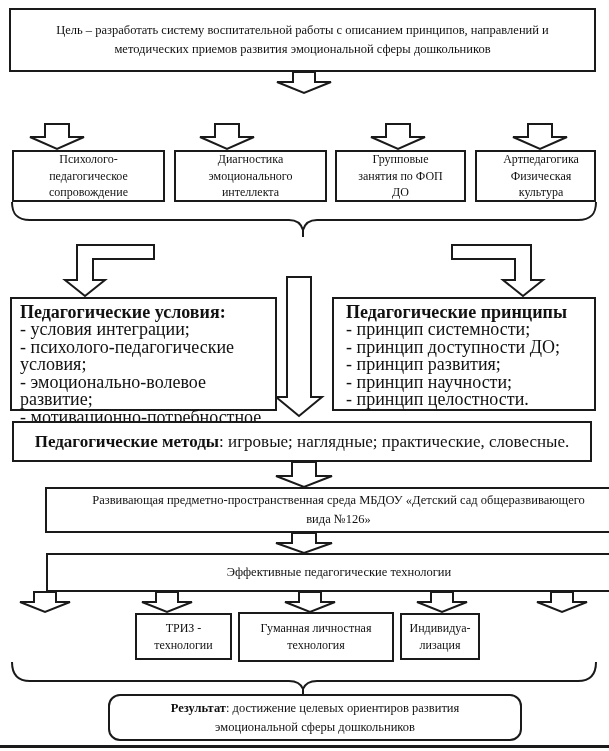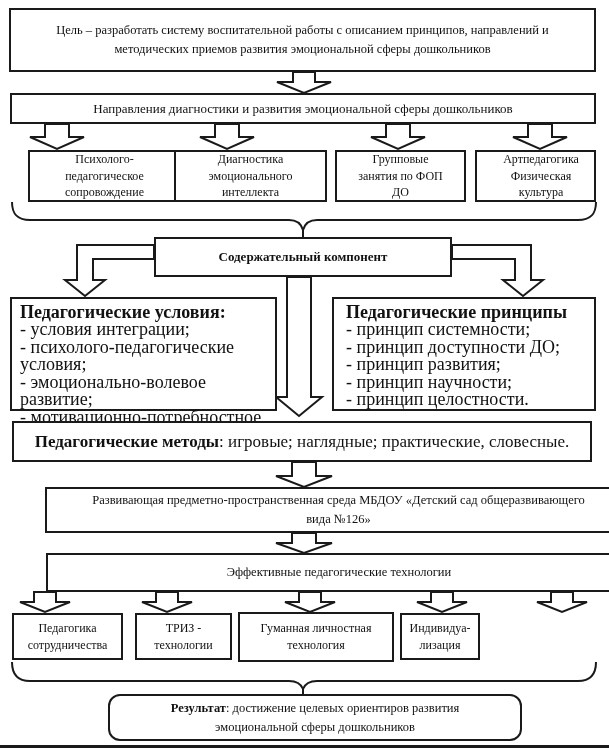--- a/index.html
+++ b/index.html
@@ -10,21 +10,21 @@
   }
   .connectors{position:absolute;left:0;top:0;z-index:1;}
   .box{
     position:absolute;box-sizing:border-box;border:2px solid #1a1a1a;background:#fff;z-index:2;
   }
   .center{display:flex;align-items:center;justify-content:center;text-align:center;}
   .pre{white-space:pre-line;}
   .goal{left:9px;top:8px;width:587px;height:64px;font-size:12.5px;line-height:19px;}
   .directions{left:10px;top:93px;width:586px;height:31px;font-size:13px;}
   .dirbox{top:150px;height:52px;font-size:12px;line-height:16.5px;}
-  .dir0{left:28px;width:153px;}
+  .dir0{left:12px;width:153px;}
   .dir1{left:174px;width:153px;}
   .dir2{left:335px;width:131px;}
   .dir3{left:475px;width:121px;padding-left:11px;}
   .content{left:154px;top:237px;width:298px;height:40px;font-size:13px;font-weight:bold;border-width:2px;}
   .listbox{top:297px;height:114px;font-size:18px;padding:4px 8px 0 8px;}
   .listbox .t{font-weight:bold;line-height:18px;}
   .listbox .items{line-height:17.5px;}
   .conditions{left:10px;width:267px;}
   .principles{left:332px;width:264px;padding-left:12px;}
   .methods{left:12px;top:421px;width:580px;height:41px;font-size:17px;}
@@ -73,23 +73,20 @@
     <path d="M 551,592 L 551,602 L 537,602 L 562,612 L 587,602 L 573,602 L 573,592 Z" fill="#fff" stroke="#1a1a1a" stroke-width="2"></path>
 
     <path d="M 12,662 C 12,674 17,681 30,681 L 289,681 C 297,681 301,684 303,689 L 303,694 M 303,689 C 305,684 309,681 317,681 L 578,681 C 591,681 596,674 596,662" fill="none" stroke="#1a1a1a" stroke-width="2"></path>
   </svg>
 
   <div class="box goal center">
     <span class="pre">Цель – разработать систему воспитательной работы с описанием принципов, направлений и
 методических приемов развития эмоциональной сферы дошкольников</span>
   </div>
 
-  <div class="box directions center">
-    <span>Направления диагностики и развития эмоциональной сферы дошкольников</span>
-  </div>
 
   <div class="box dirbox dir0 center">
     <span class="pre">Психолого-
 педагогическое
 сопровождение</span>
   </div>
   <div class="box dirbox dir1 center">
     <span class="pre">Диагностика
 эмоционального
 интеллекта</span>
@@ -98,23 +95,20 @@
     <span class="pre">Групповые
 занятия по ФОП
 ДО</span>
   </div>
   <div class="box dirbox dir3 center">
     <span class="pre">Артпедагогика
 Физическая
 культура</span>
   </div>
 
-  <div class="box content center">
-    <span>Содержательный компонент</span>
-  </div>
 
   <div class="box listbox conditions">
     <div class="t">Педагогические условия:</div>
     <div class="items pre">- условия интеграции;
 - психолого-педагогические условия;
 - эмоционально-волевое развитие;
 -  мотивационно-потребностное
 развитие;</div>
   </div>
 
@@ -133,24 +127,20 @@
 
   <div class="box environment center">
     <span class="pre">Развивающая предметно-пространственная среда МБДОУ «Детский сад общеразвивающего
 вида №126»</span>
   </div>
 
   <div class="box technologies center">
     <span>Эффективные педагогические технологии</span>
   </div>
 
-  <div class="box techbox tech0 center">
-    <span class="pre">Педагогика
-сотрудничества</span>
-  </div>
   <div class="box techbox tech1 center">
     <span class="pre">ТРИЗ -
 технологии</span>
   </div>
   <div class="box techbox tech2 center">
     <span class="pre">Гуманная личностная
 технология</span>
   </div>
   <div class="box techbox tech3 center">
     <span class="pre">Индивидуа-

